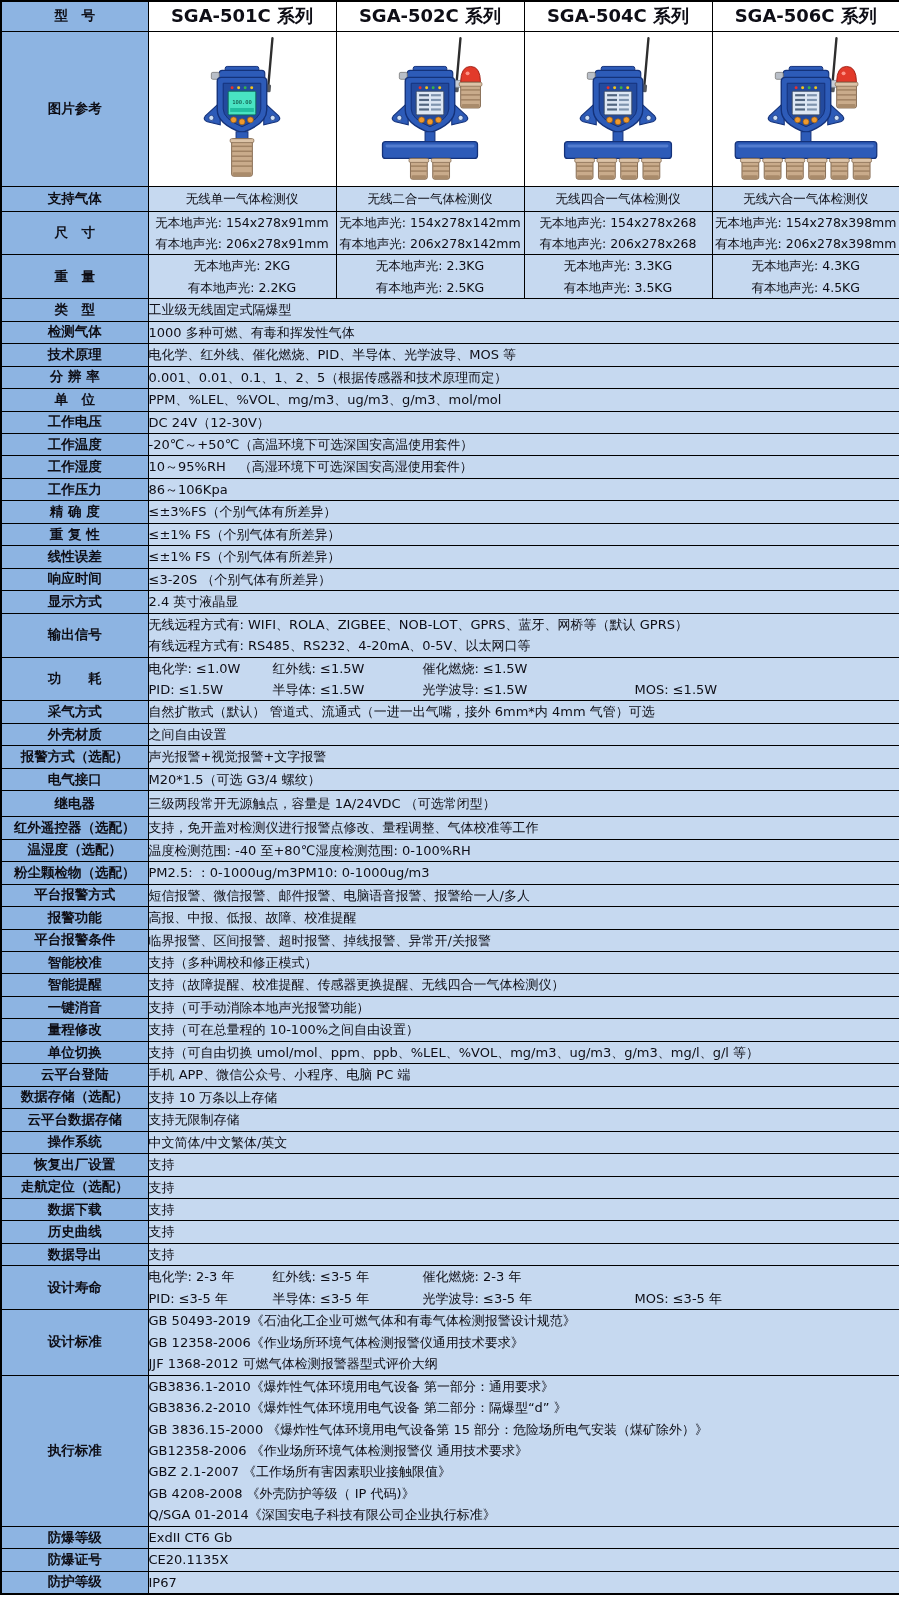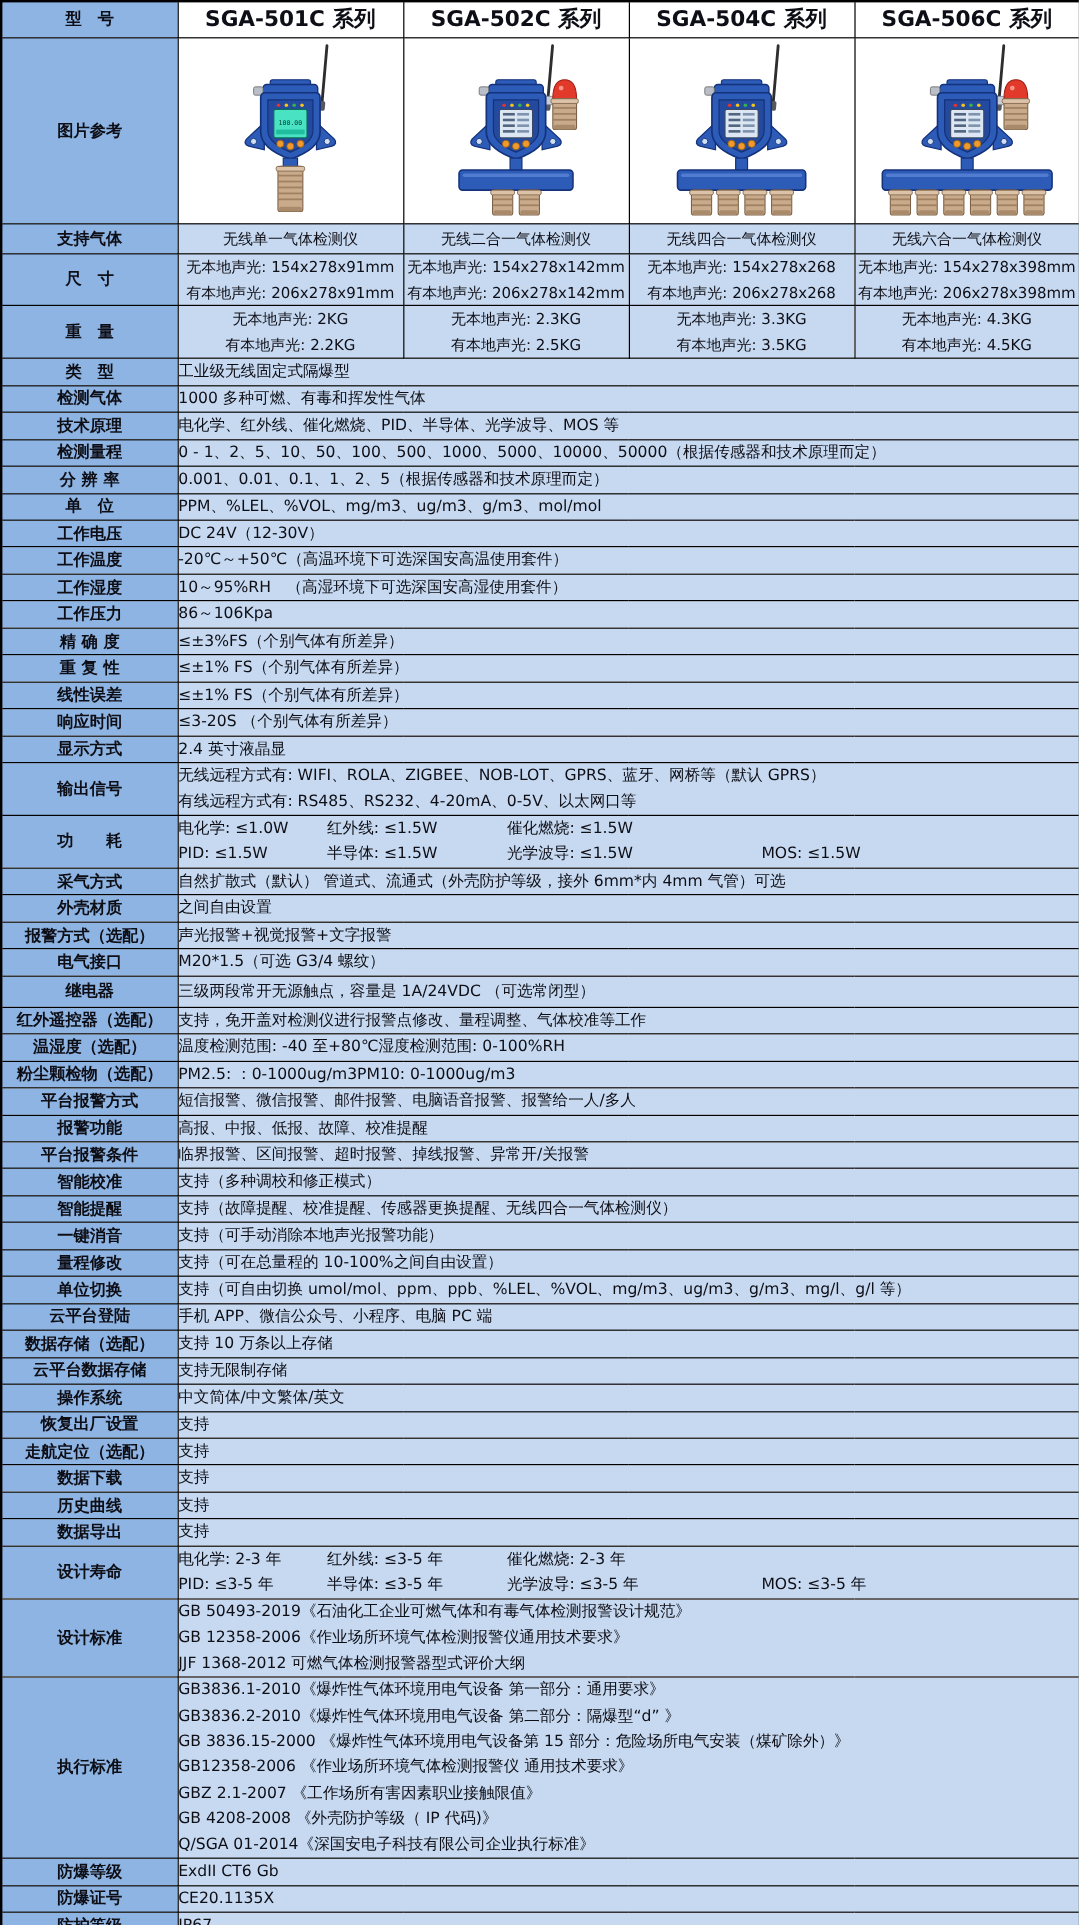--- a/index.html
+++ b/index.html
@@ -362,26 +362,20 @@
             <div class="line"><span class="seg">1000 多种可燃、有毒和挥发性气体</span></div>
           </td>
         </tr>
         <tr>
           <th class="lbl">技术原理</th>
           <td class="val" colspan="4">
             <div class="line"><span class="seg">电化学、红外线、催化燃烧、PID、半导体、光学波导、MOS 等</span></div>
           </td>
         </tr>
         <tr>
-          <th class="lbl">检测量程</th>
-          <td class="val" colspan="4">
-            <div class="line"><span class="seg">0 - 1、2、5、10、50、100、500、1000、5000、10000、50000（根据传感器和技术原理而定）</span></div>
-          </td>
-        </tr>
-        <tr>
           <th class="lbl">分 辨 率</th>
           <td class="val" colspan="4">
             <div class="line"><span class="seg">0.001、0.01、0.1、1、2、5（根据传感器和技术原理而定）</span></div>
           </td>
         </tr>
         <tr>
           <th class="lbl">单　位</th>
           <td class="val" colspan="4">
             <div class="line"><span class="seg">PPM、%LEL、%VOL、mg/m3、ug/m3、g/m3、mol/mol</span></div>
           </td>
@@ -450,21 +444,21 @@
         <tr style="height: 43px;">
           <th class="lbl">功　　耗</th>
           <td class="val" colspan="4">
             <div class="line"><span class="seg">电化学: ≤1.0W</span><span class="seg">红外线: ≤1.5W</span><span class="seg">催化燃烧: ≤1.5W</span></div>
             <div class="line"><span class="seg">PID: ≤1.5W</span><span class="seg">半导体: ≤1.5W</span><span class="seg">光学波导: ≤1.5W</span><span class="seg">MOS: ≤1.5W</span></div>
           </td>
         </tr>
         <tr>
           <th class="lbl">采气方式</th>
           <td class="val" colspan="4">
-            <div class="line"><span class="seg">自然扩散式（默认） 管道式、流通式（外壳防护等级，接外 6mm*内 4mm 气管）可选</span></div>
+            <div class="line"><span class="seg">自然扩散式（默认） 管道式、流通式（一进一出气嘴，接外 6mm*内 4mm 气管）可选</span></div>
           </td>
         </tr>
         <tr>
           <th class="lbl">外壳材质</th>
           <td class="val" colspan="4">
             <div class="line"><span class="seg">之间自由设置</span></div>
           </td>
         </tr>
         <tr>
           <th class="lbl">报警方式（选配）</th>

